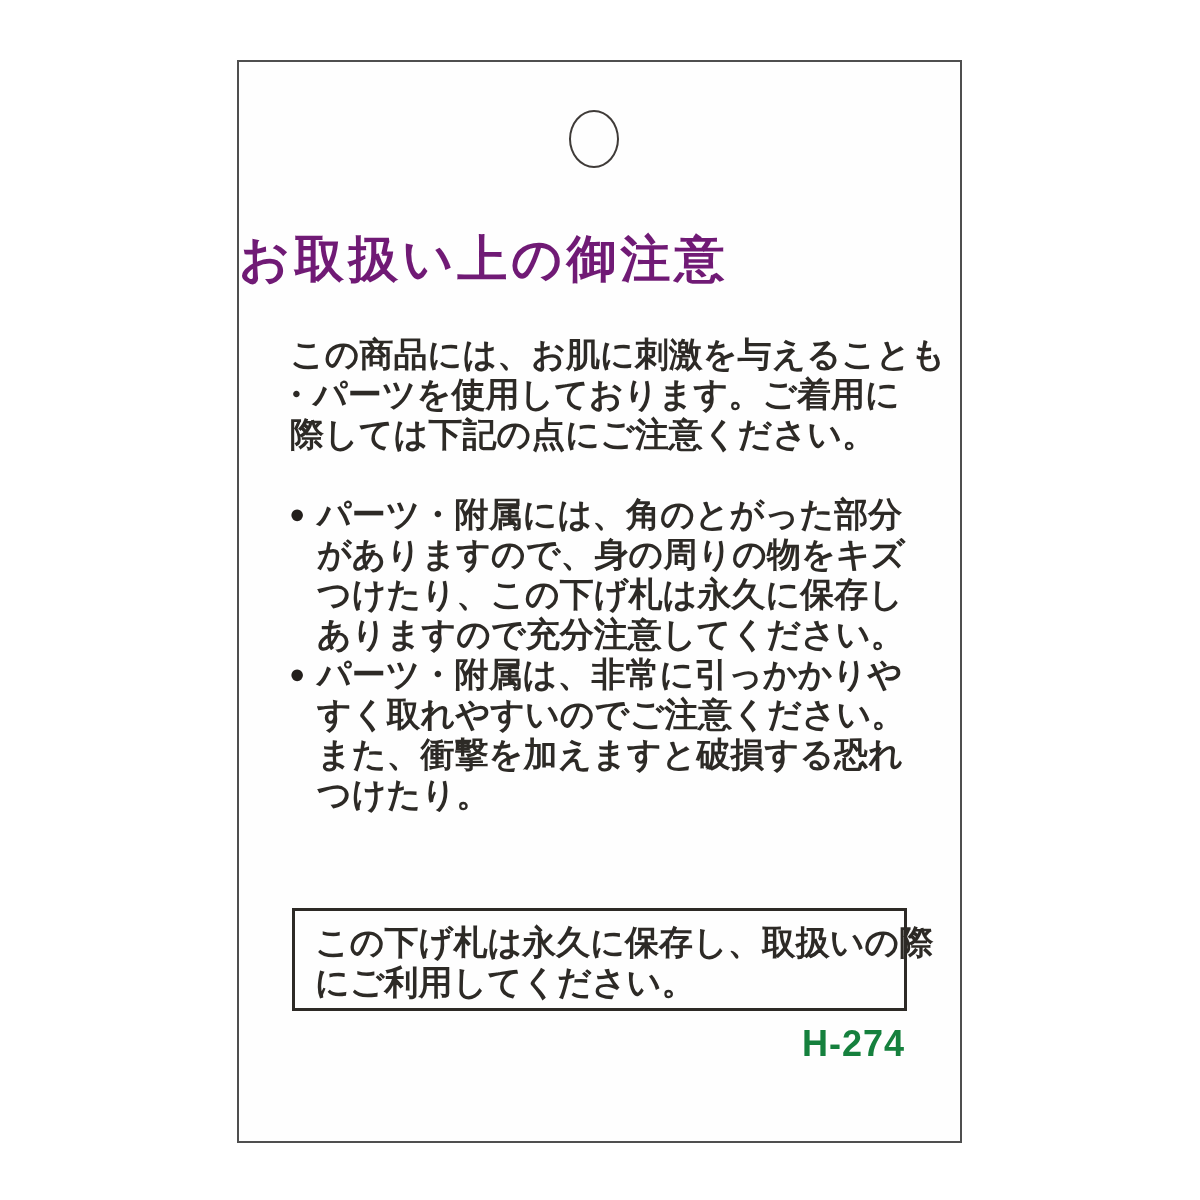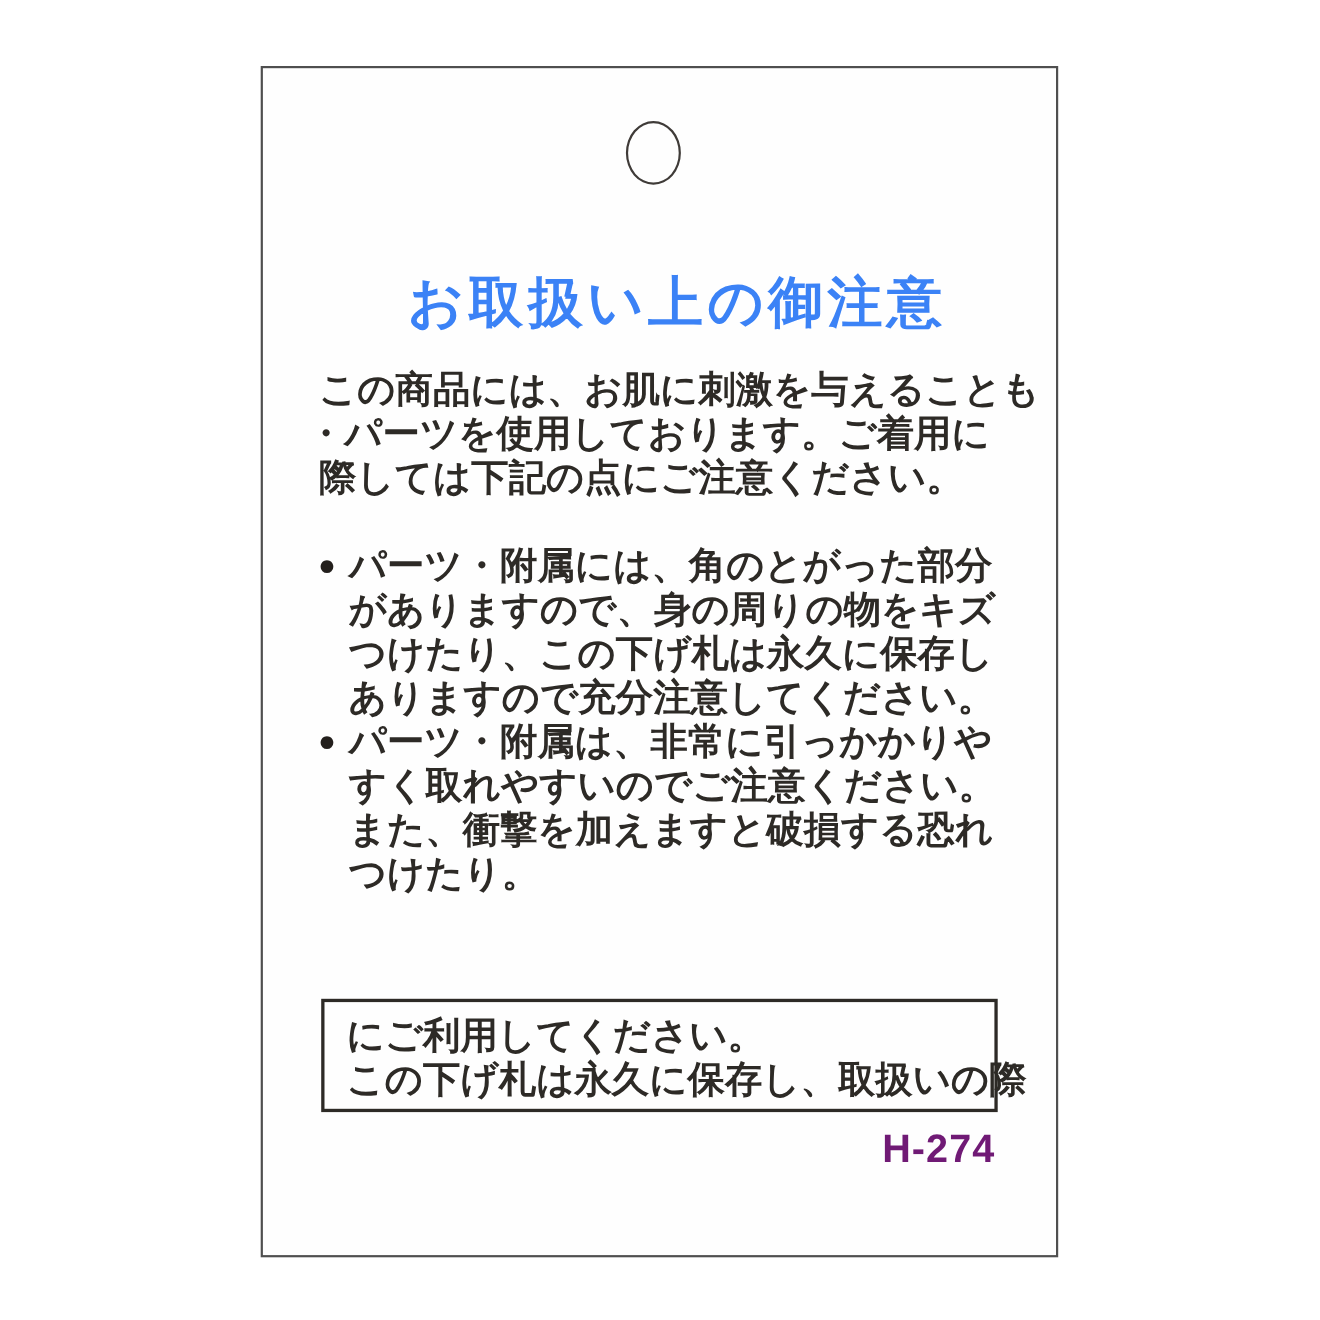--- a/index.html
+++ b/index.html
@@ -35,26 +35,25 @@
     box-sizing: border-box;
     border: 2px solid #3f3b38;
     border-radius: 50%;
     background: #fefefe;
   }
   .title {
     position: absolute;
     left: 0;
     top: 164px;
     width: 100%;
-    margin: 16px;
-    text-align: center;
+    margin: 0;
     font-size: 50px;
     font-weight: bold;
     letter-spacing: 4px;
-    color: #3b82f6;
+    color: #701a75;
     white-space: nowrap;
   }
   .body-text {
     font-size: 34px;
     line-height: 40px;
     font-weight: 600;
     letter-spacing: 0px;
     color: #2d2a26;
     white-space: nowrap;
   }
@@ -96,21 +95,21 @@
     padding: 11px 0 0 20px;
     background: #fefefe;
   }
   .code {
     position: absolute;
     top: 962px;
     right: 55px;
     font-size: 36px;
     line-height: 40px;
     font-weight: 600;
-    color: #701a75;
+    color: #15803d;
     letter-spacing: 1px;
   }
 </style>
 </head>
 <body>
 
 <div class="canvas">
   <div class="tag">
 
     <div class="hole"></div>
@@ -141,20 +140,20 @@
           <div>パーツ・附属は、非常に引っかかりや</div>
           <div>すく取れやすいのでご注意ください。</div>
           <div>また、衝撃を加えますと破損する恐れ</div>
           <div>つけたり。</div>
         </div>
       </div>
 
     </div>
 
     <div class="notice-box body-text">
+      <div>この下げ札は永久に保存し、取扱いの際</div>
       <div>にご利用してください。</div>
-      <div>この下げ札は永久に保存し、取扱いの際</div>
     </div>
 
     <div class="code">H-274</div>
 
   </div>
 </div>
 
 </body></html>

